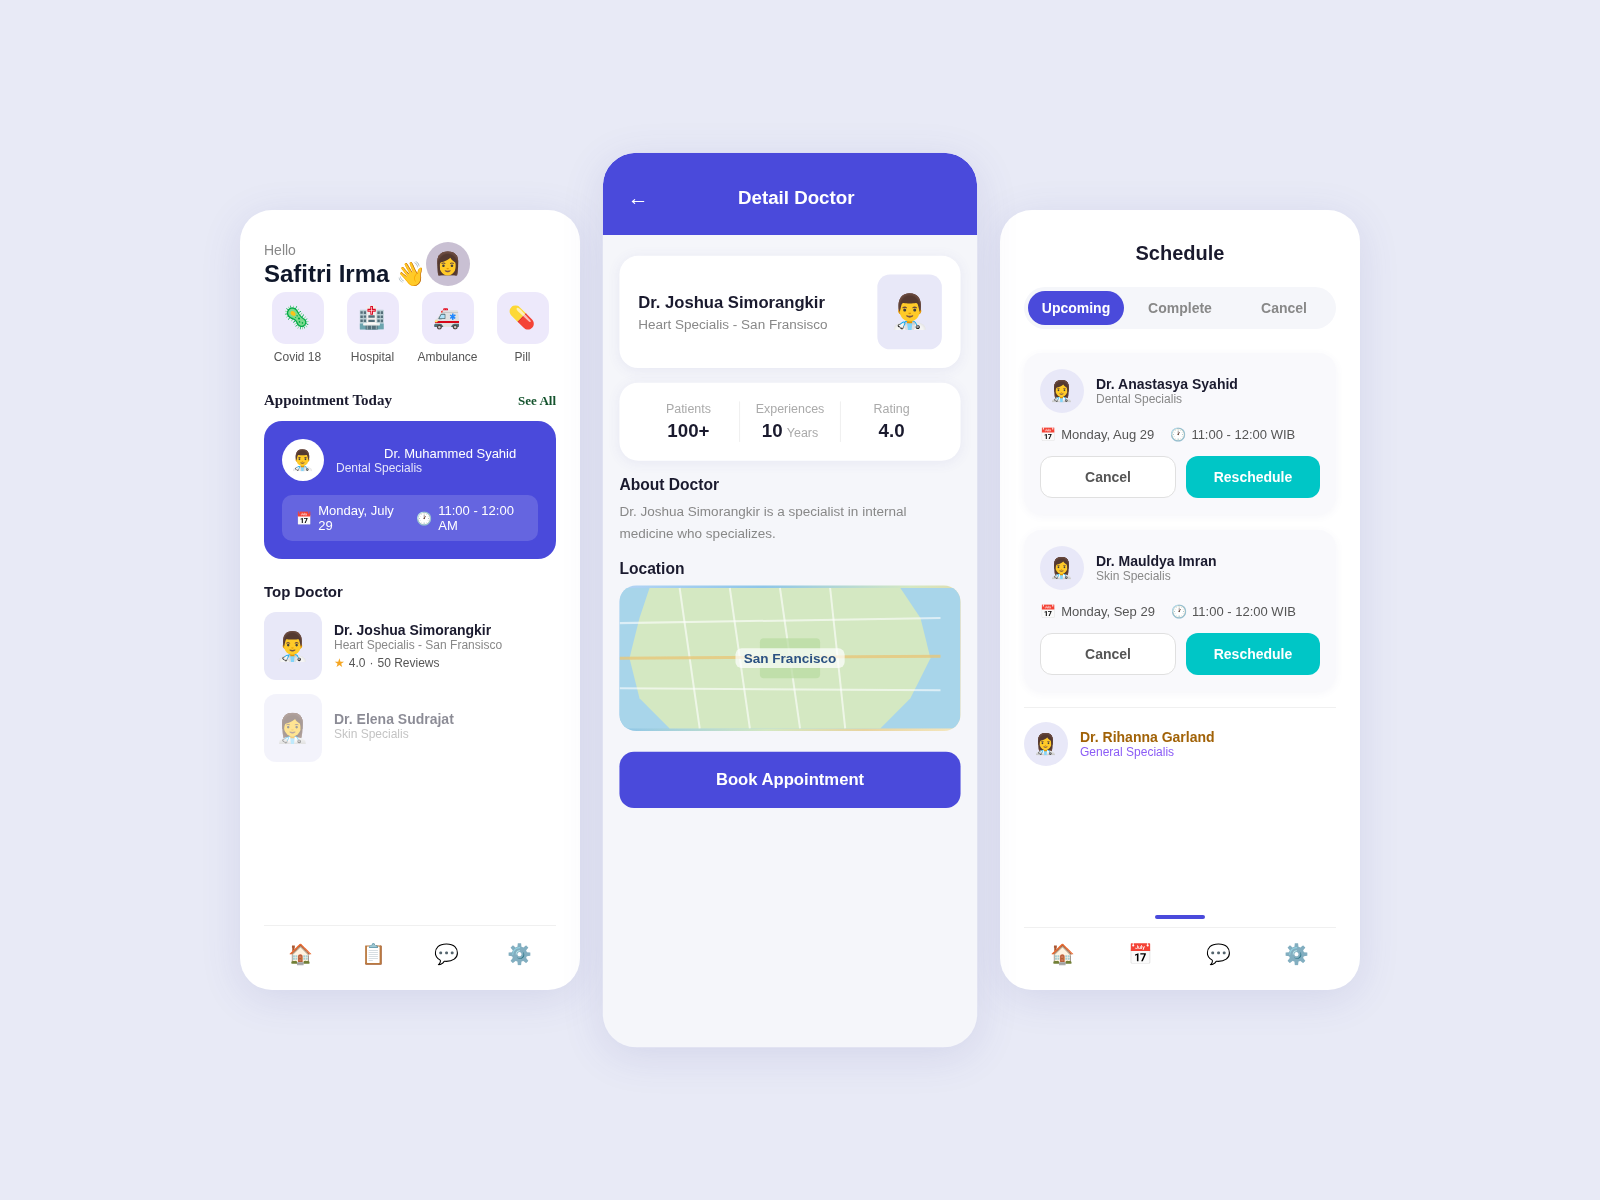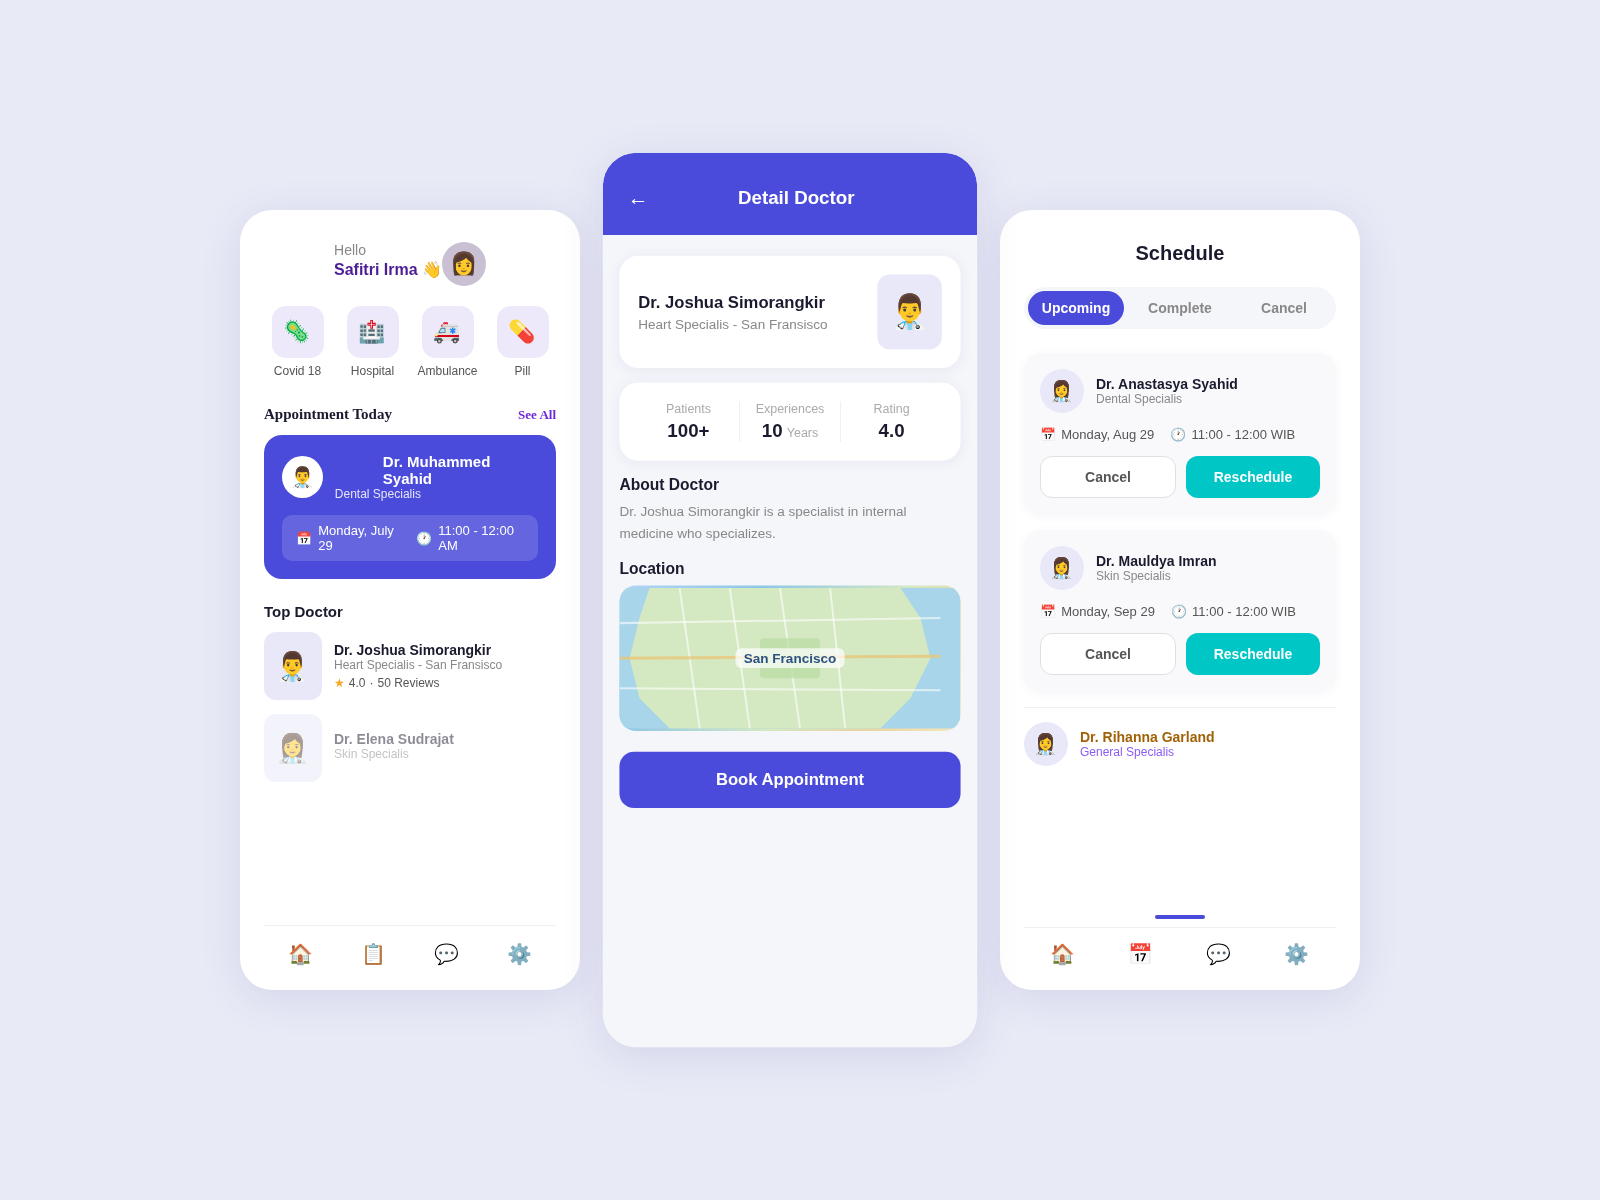--- a/index.html
+++ b/index.html
@@ -30,56 +30,56 @@
 
     
     .screen1 {
       width: 340px;
       padding: 32px 24px 24px;
       min-height: 780px;
       display: flex;
       flex-direction: column;
     }
     .screen1 .greeting { font-size: 14px; color: #888; margin-bottom: 2px; }
-    .screen1 .user-name { font-size: 16px; font-weight: 700; color: #4c1d95; display: flex; align-items: center; gap: 6px; }
+    .screen1 .user-name { font-size: 24px; font-weight: 700; color: #0f172a; display: flex; align-items: center; gap: 6px; }
     .screen1 .avatar-top {
       width: 44px; height: 44px; border-radius: 50%; background: #c9c0d3; overflow: hidden;
       display: flex; align-items: center; justify-content: center; font-size: 22px;
     }
-    .screen1 .header-row { display: flex; justify-content: center; align-items: flex-start; margin-bottom: 20px; }
+    .screen1 .header-row { display: flex; justify-content: flex-start; align-items: flex-start; margin-bottom: 4px; }
     .search-bar {
       display: flex; align-items: center; background: #f5f6fa; border-radius: 24px;
       padding: 10px 18px; gap: 10px; margin-bottom: 28px;
     }
     .search-bar input {
       border: none; background: transparent; font-size: 14px; color: #aaa; outline: none; width: 100%;
     }
     .category-grid {
       display: grid; grid-template-columns: repeat(4,1fr); gap: 8px; margin-bottom: 28px;
     }
     .category-item {
       display: flex; flex-direction: column; align-items: center; gap: 6px;
     }
     .category-icon-box {
       width: 52px; height: 52px; border-radius: 14px; background: #ede9fb;
       display: flex; align-items: center; justify-content: center; font-size: 22px;
     }
     .category-label { font-size: 12px; color: #555; text-align: center; }
     .section-header { display: flex; justify-content: space-between; align-items: center; margin-bottom: 12px; font-family: Liberation Serif, serif; }
     .section-title { font-size: 15px; font-weight: 700; color: #1a1a2e; }
-    .see-all { font-size: 13px; color: #6d28d9; font-weight: 600; cursor: pointer; }
+    .see-all { font-size: 13px; color: #14532d; font-weight: 600; cursor: pointer; }
     .appointment-card {
       background: #4a4adb; border-radius: 18px; padding: 18px; margin-bottom: 24px; color: #fff;
     }
     .appt-doc-row { display: flex; align-items: center; gap: 12px; margin-bottom: 14px; }
     .appt-avatar {
       width: 42px; height: 42px; border-radius: 50%; background: #fff;
       display: flex; align-items: center; justify-content: center; font-size: 20px; overflow: hidden;
     }
-    .appt-doc-name { font-size: 15px; font-weight: 700; margin-left: 48px; }
+    .appt-doc-name { font-size: 13px; font-weight: 400; margin-left: 48px; }
     .appt-doc-spec { font-size: 12px; opacity: 0.85; }
     .appt-time-row {
       display: flex; align-items: center; gap: 16px;
       background: rgba(255,255,255,0.15); border-radius: 10px; padding: 8px 14px; font-size: 13px;
     }
     .appt-time-item { display: flex; align-items: center; gap: 6px; }
     .top-doctor-label { font-size: 15px; font-weight: 700; color: #1a1a2e; margin-bottom: 12px; }
     .doctor-list-item { display: flex; align-items: center; gap: 12px; margin-bottom: 14px; }
     .doc-thumb {
       width: 58px; height: 68px; border-radius: 12px; background: #e8e8f8;

